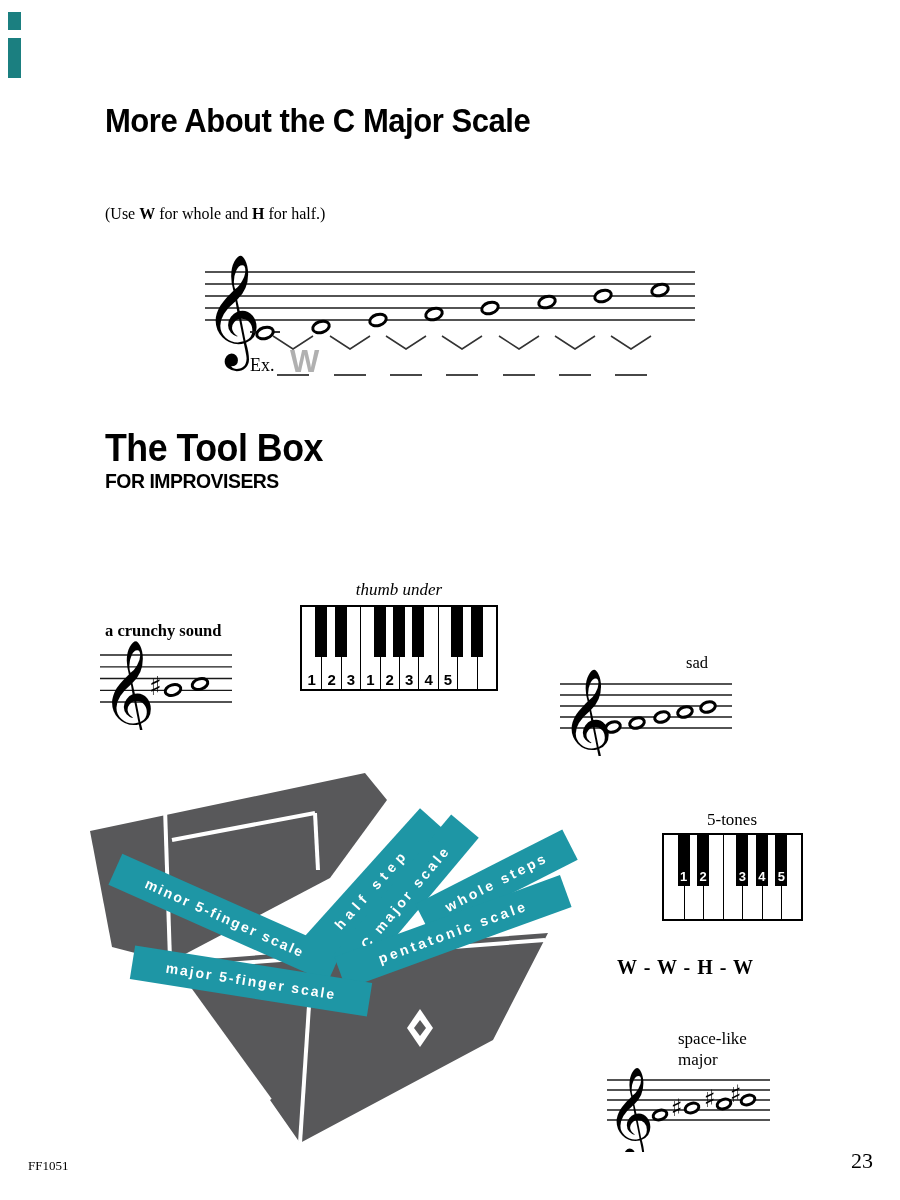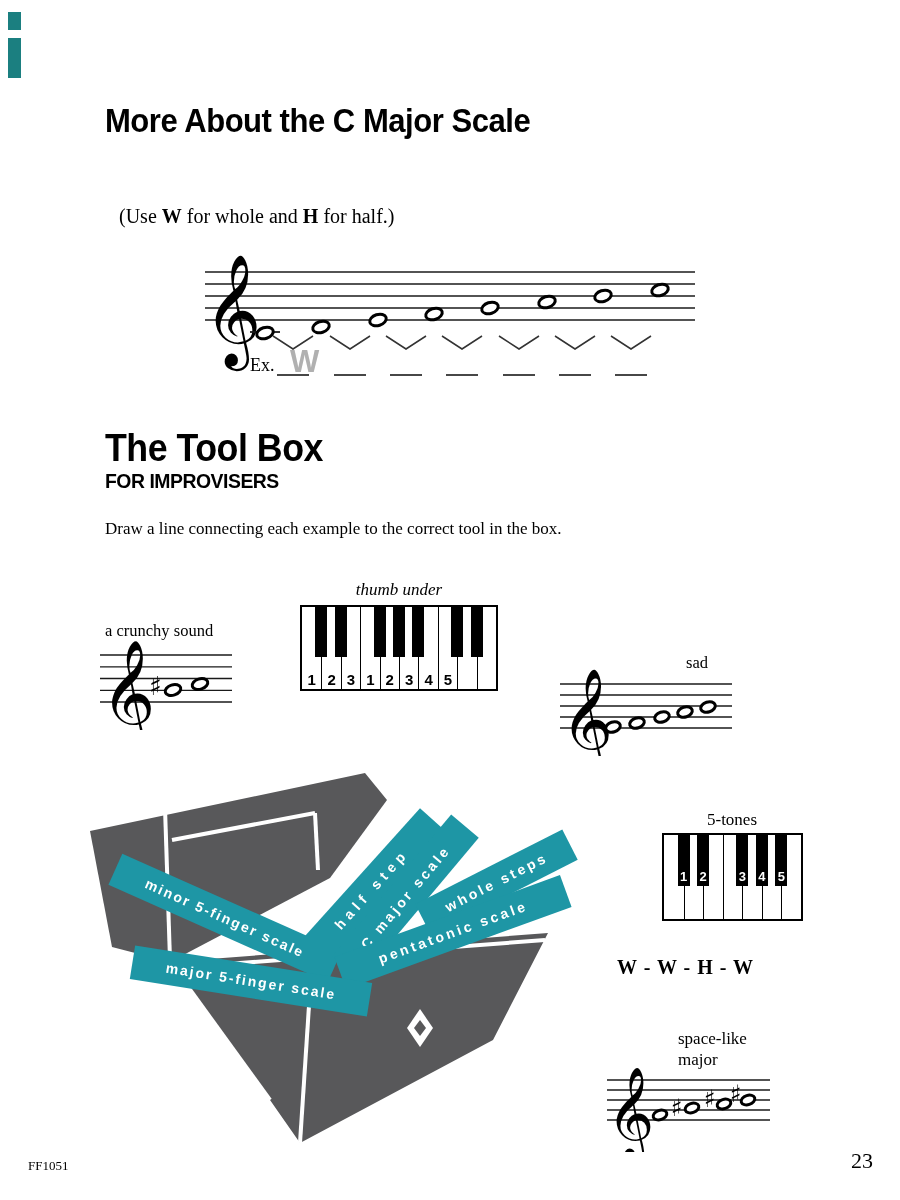--- a/index.html
+++ b/index.html
@@ -6,24 +6,24 @@
   #page{position:relative;width:900px;height:1200px;background:#fff;overflow:hidden;
         font-family:"Liberation Serif",serif;color:#000;}
   .abs{position:absolute;}
   .title{font-family:"Liberation Sans",sans-serif;font-weight:700;letter-spacing:-0.5px;
          transform:scaleX(0.94);transform-origin:left top;white-space:nowrap;}
   #main-title{left:105px;top:102px;font-size:33px;}
   #toolbox-title{left:105px;top:427px;font-size:38px;}
   #toolbox-subtitle{left:105px;top:470px;font-size:20px;transform:scaleX(0.97);}
   .body-text{font-size:17px;white-space:nowrap;}
   #intro-line1{left:105px;top:173px;}
-  #intro-line2{left:119px;top:205px;font-size:20px;}
+  #intro-line2{left:105px;top:205px;font-size:16px;}
   #draw-instruction{left:105px;top:519px;}
   .ex-label{font-size:16.5px;white-space:nowrap;}
-  #crunchy-label{left:105px;top:621px;}
+  #crunchy-label{left:105px;top:621px;font-weight:bold;}
   #thumb-under-label{left:300px;top:580px;width:198px;text-align:center;font-size:17px;font-style:italic;}
   #sad-label{left:642px;top:653px;margin-left:44px;}
   #five-tones-label{left:662px;top:810px;width:140px;text-align:center;font-size:17px;}
   #pattern-label{left:617px;top:956px;font-size:20px;font-weight:700;letter-spacing:1px;white-space:nowrap;}
   #dreamy-label{left:678px;top:1028px;font-size:17px;line-height:21px;}
   .kb{position:absolute;border:2px solid #000;background:#fff;box-sizing:border-box;}
   #kb-thumb{left:300px;top:605px;width:198px;height:86px;}
   #kb-five{left:662px;top:833px;width:141px;height:88px;}
   .wkey{position:absolute;top:0;bottom:0;box-sizing:border-box;border-left:1px solid #000;
         display:flex;align-items:flex-end;justify-content:center;background:#fff;}
@@ -93,21 +93,20 @@
       <line class="blank" x1="200" y1="135" x2="232" y2="135"></line>
       <line class="blank" x1="256" y1="135" x2="288" y2="135"></line>
       <line class="blank" x1="313" y1="135" x2="345" y2="135"></line>
       <line class="blank" x1="369" y1="135" x2="401" y2="135"></line>
       <line class="blank" x1="425" y1="135" x2="457" y2="135"></line>
     </g>
   </svg>
 
   <div class="abs title" id="toolbox-title">The Tool Box</div>
   <div class="abs title" id="toolbox-subtitle">FOR IMPROVISERS</div>
-  <div class="abs body-text" id="draw-instruction">Draw a line connecting each example to the correct tool in the box.</div>
 
   <div class="abs ex-label" id="crunchy-label">a crunchy sound</div>
   <svg style="left:95px;top:612px;" width="145" height="118" viewBox="0 0 145 118">
     <g>
       <line class="staff-line" x1="5" y1="43" x2="137" y2="43"></line>
       <line class="staff-line" x1="5" y1="54.8" x2="137" y2="54.8"></line>
       <line class="staff-line" x1="5" y1="66.5" x2="137" y2="66.5"></line>
       <line class="staff-line" x1="5" y1="78.3" x2="137" y2="78.3"></line>
       <line class="staff-line" x1="5" y1="90" x2="137" y2="90"></line>
     </g>

